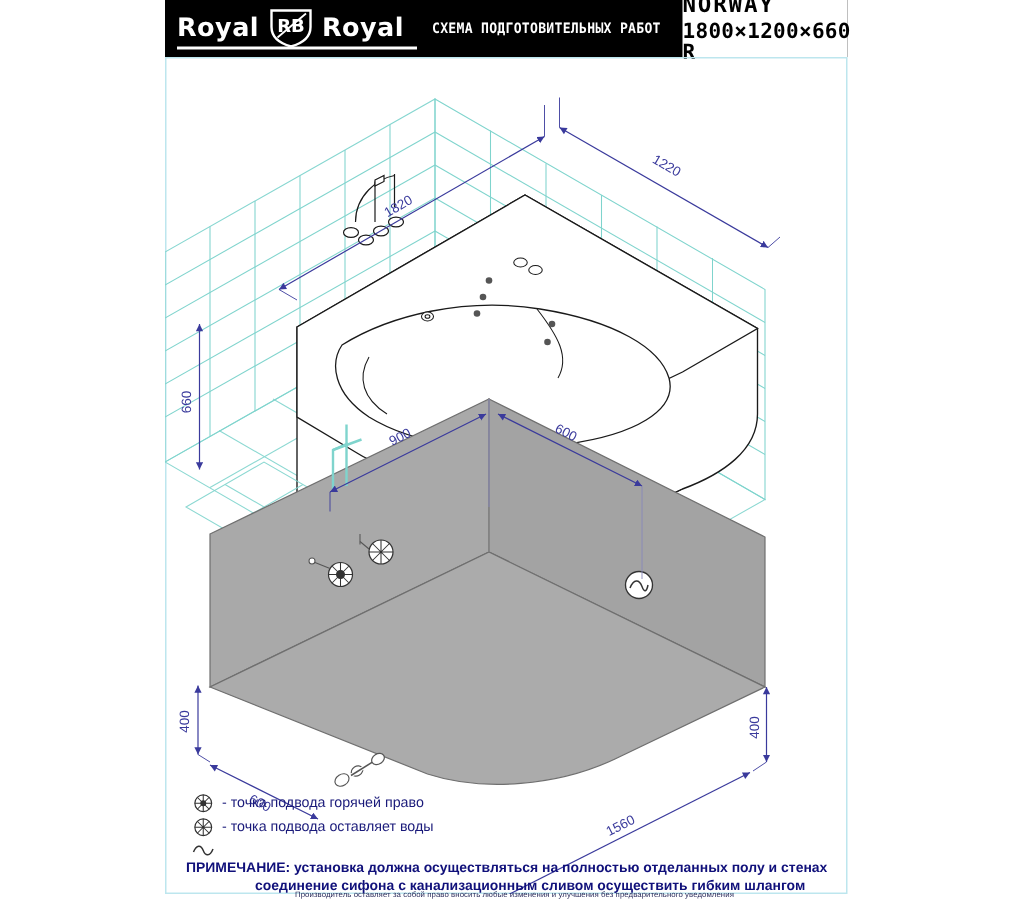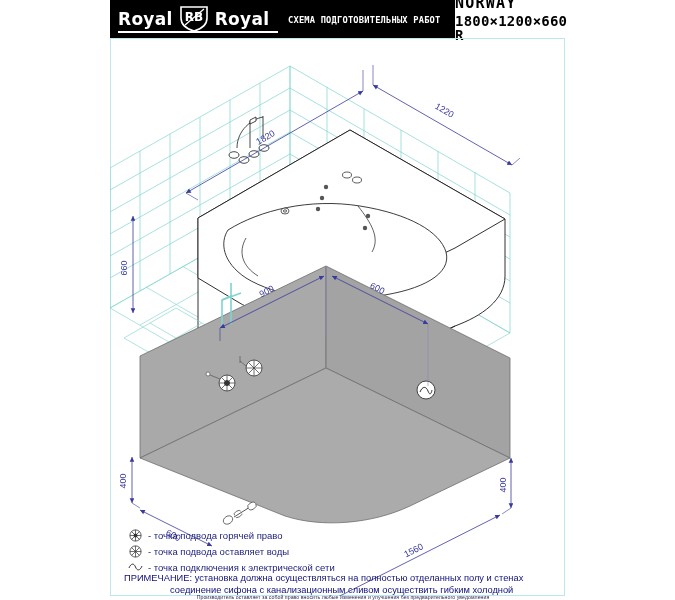--- a/index.html
+++ b/index.html
@@ -59,21 +59,21 @@
   #draw{position:absolute;left:110px;top:38px;width:455px;height:558px;}
   #draw svg{display:block;}
   
   .legend{position:absolute;left:122px;top:527px;width:430px;}
   .leg-row{display:flex;align-items:center;height:16px;}
   .leg-ico{width:26px;display:flex;justify-content:center;align-items:center;}
   .leg-txt{font-size:9.5px;color:#1a1a7a;white-space:nowrap;}
   
   .note{
     position:absolute;left:124px;top:573px;width:438px;
-    font-size:9.3px;font-weight:normal;color:#10107a;line-height:11.5px;
+    font-size:9.3px;font-weight:bold;color:#10107a;line-height:11.5px;
   }
   .note .l2{display:block;padding-left:46px;}
   .disclaimer{
     position:absolute;left:124px;top:594px;width:438px;text-align:center;
     font-size:5.2px;color:#2a2a5a;letter-spacing:.05px;
   }
 </style>
 </head>
 <body>
 
@@ -330,23 +330,22 @@
         </svg>
       </span>
       <span class="leg-txt">- точка подвода оставляет воды</span>
     </div>
     <div class="leg-row">
       <span class="leg-ico">
         <svg width="15" height="10" viewBox="0 0 15 10">
           <path d="M1 6 C3 1 6 1 7.5 5 C9 9 12 9 14 4" fill="none" stroke="#333" stroke-width="1"></path>
         </svg>
       </span>
-      <span class="leg-txt">- точка подключения к электрической сети</span>
     </div>
   </div>
 
   <div class="note">
     <span>ПРИМЕЧАНИЕ: установка должна осуществляться на полностью отделанных полу и стенах</span>
-    <span class="l2">соединение сифона с канализационным сливом осуществить гибким холодной</span>
+    <span class="l2">соединение сифона с канализационным сливом осуществить гибким шлангом</span>
   </div>
   <div class="disclaimer">Производитель оставляет за собой право вносить любые изменения и улучшения без предварительного уведомления</div>
 
 </div>
 
 </body></html>

